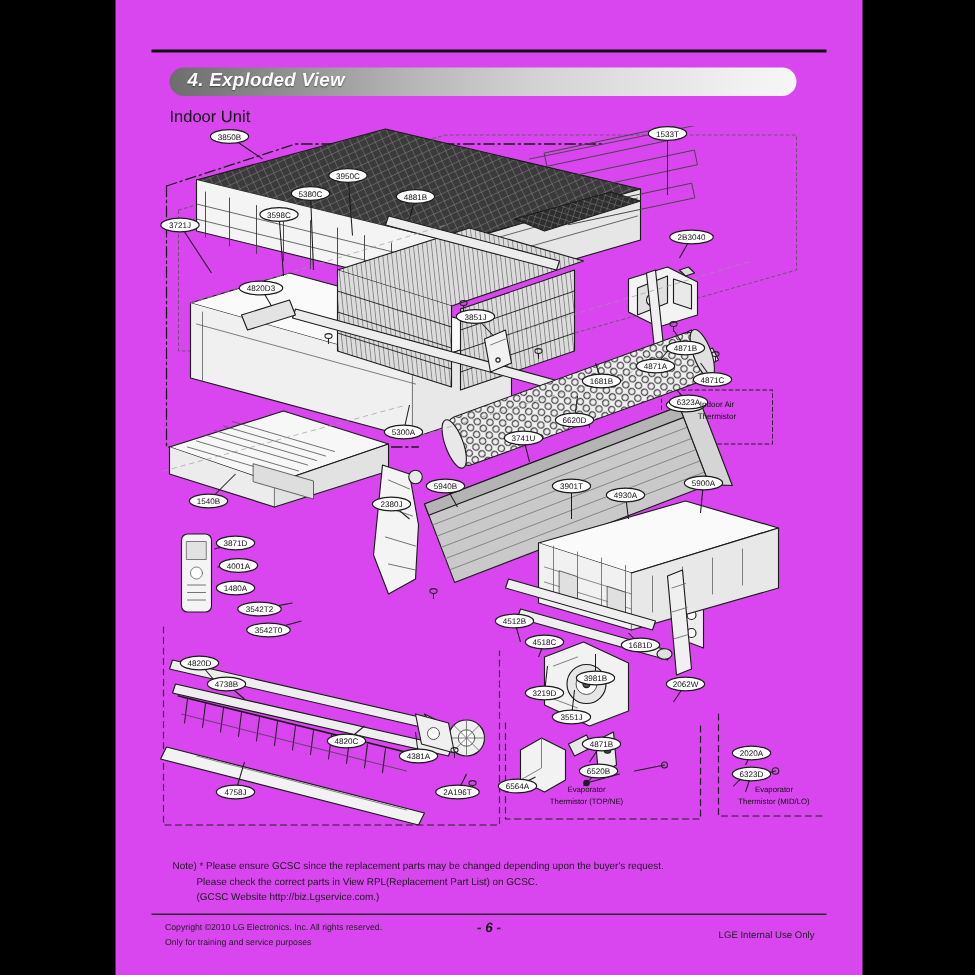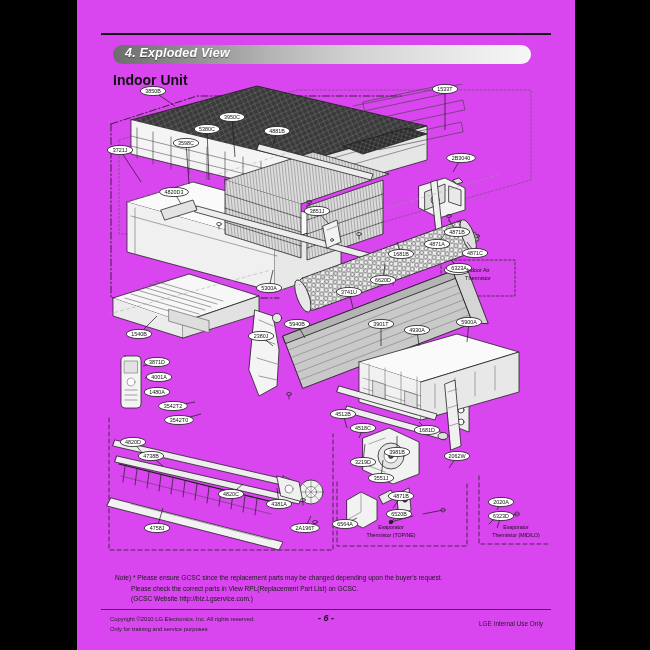--- a/index.html
+++ b/index.html
@@ -31,21 +31,21 @@
     background:linear-gradient(90deg,#6d6d6d 0%,#8e8e8e 18%,#b5b5b5 38%,#d2d2d2 58%,#e3e3e3 76%,#efefef 90%,#f6f6f6 100%);
   }
   .banner-text{
     position:absolute;left:48px;top:46px;
     font-size:12.5px;font-style:italic;font-weight:bold;color:#ffffff;
     letter-spacing:.2px;
     text-shadow:0 1px 1px rgba(0,0,0,.45);
   }
   .subhead{
     position:absolute;left:36px;top:72px;
-    font-size:14px;font-weight:bold;color:#111;
+    font-size:11px;font-weight:normal;color:#111;
   }
 
   
   .canvas{position:absolute;left:24px;top:84px;width:452px;height:480px;}
   .canvas svg{display:block;}
 
   
   .notes{
     position:absolute;left:38px;top:573px;width:430px;
     font-size:6.6px;color:#1a1a1a;line-height:1.62;

